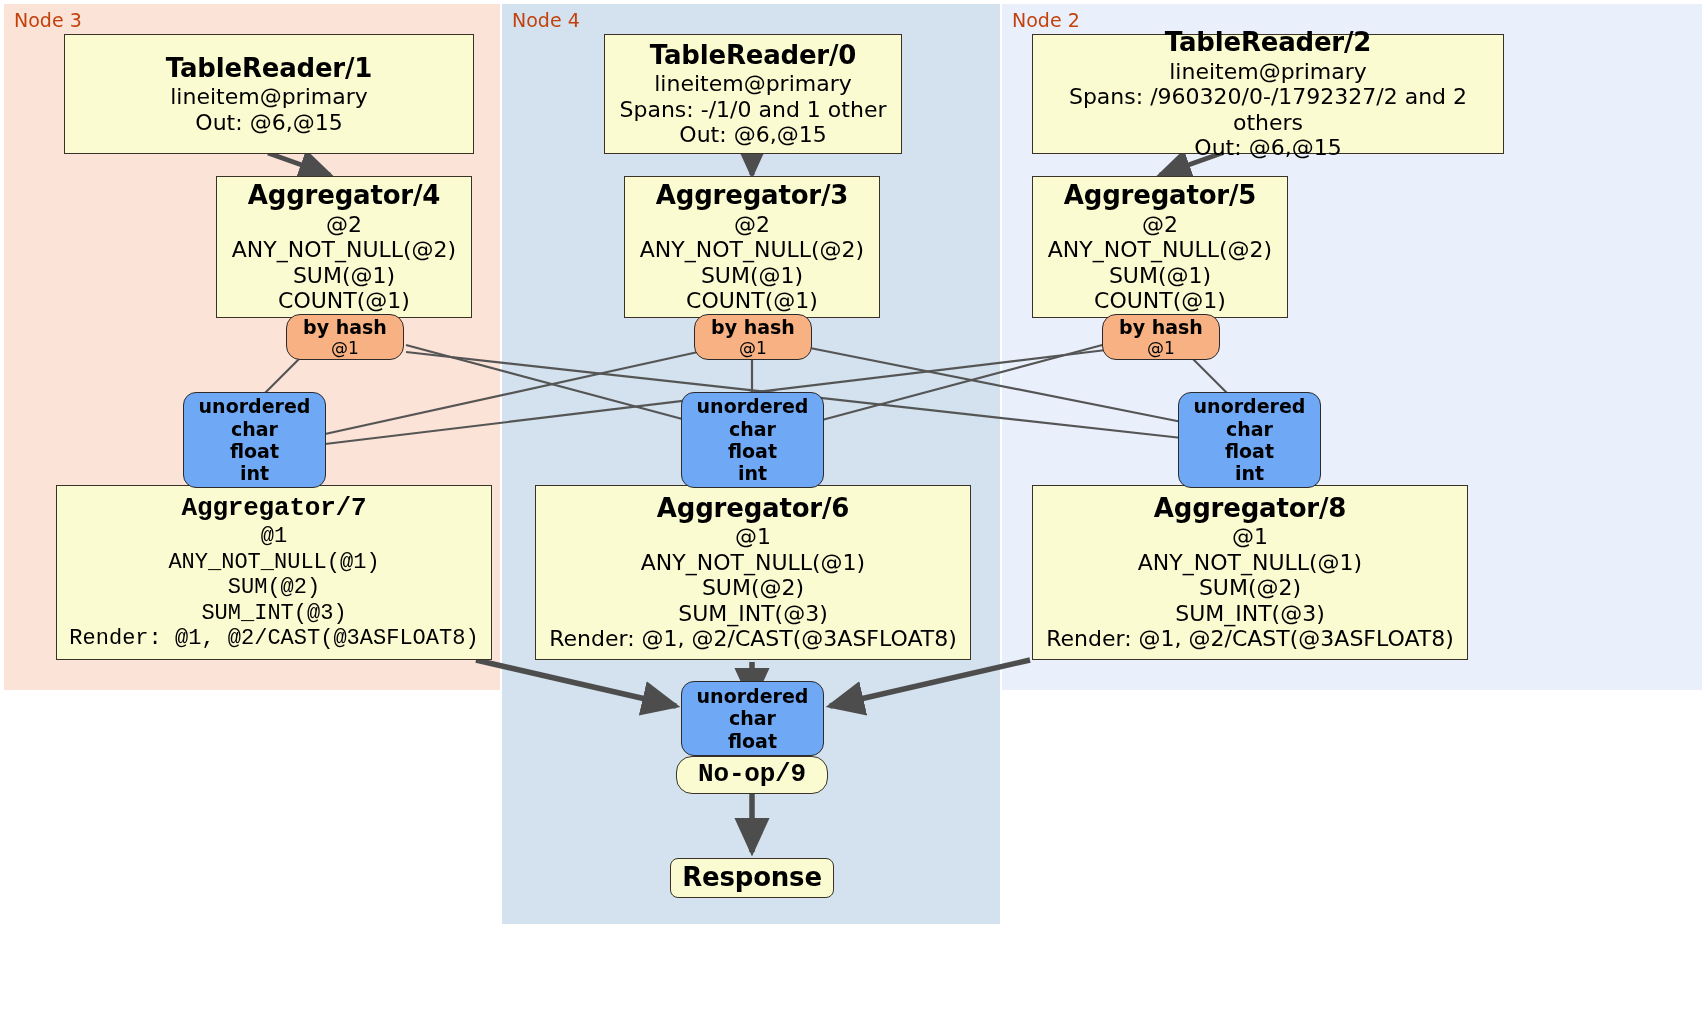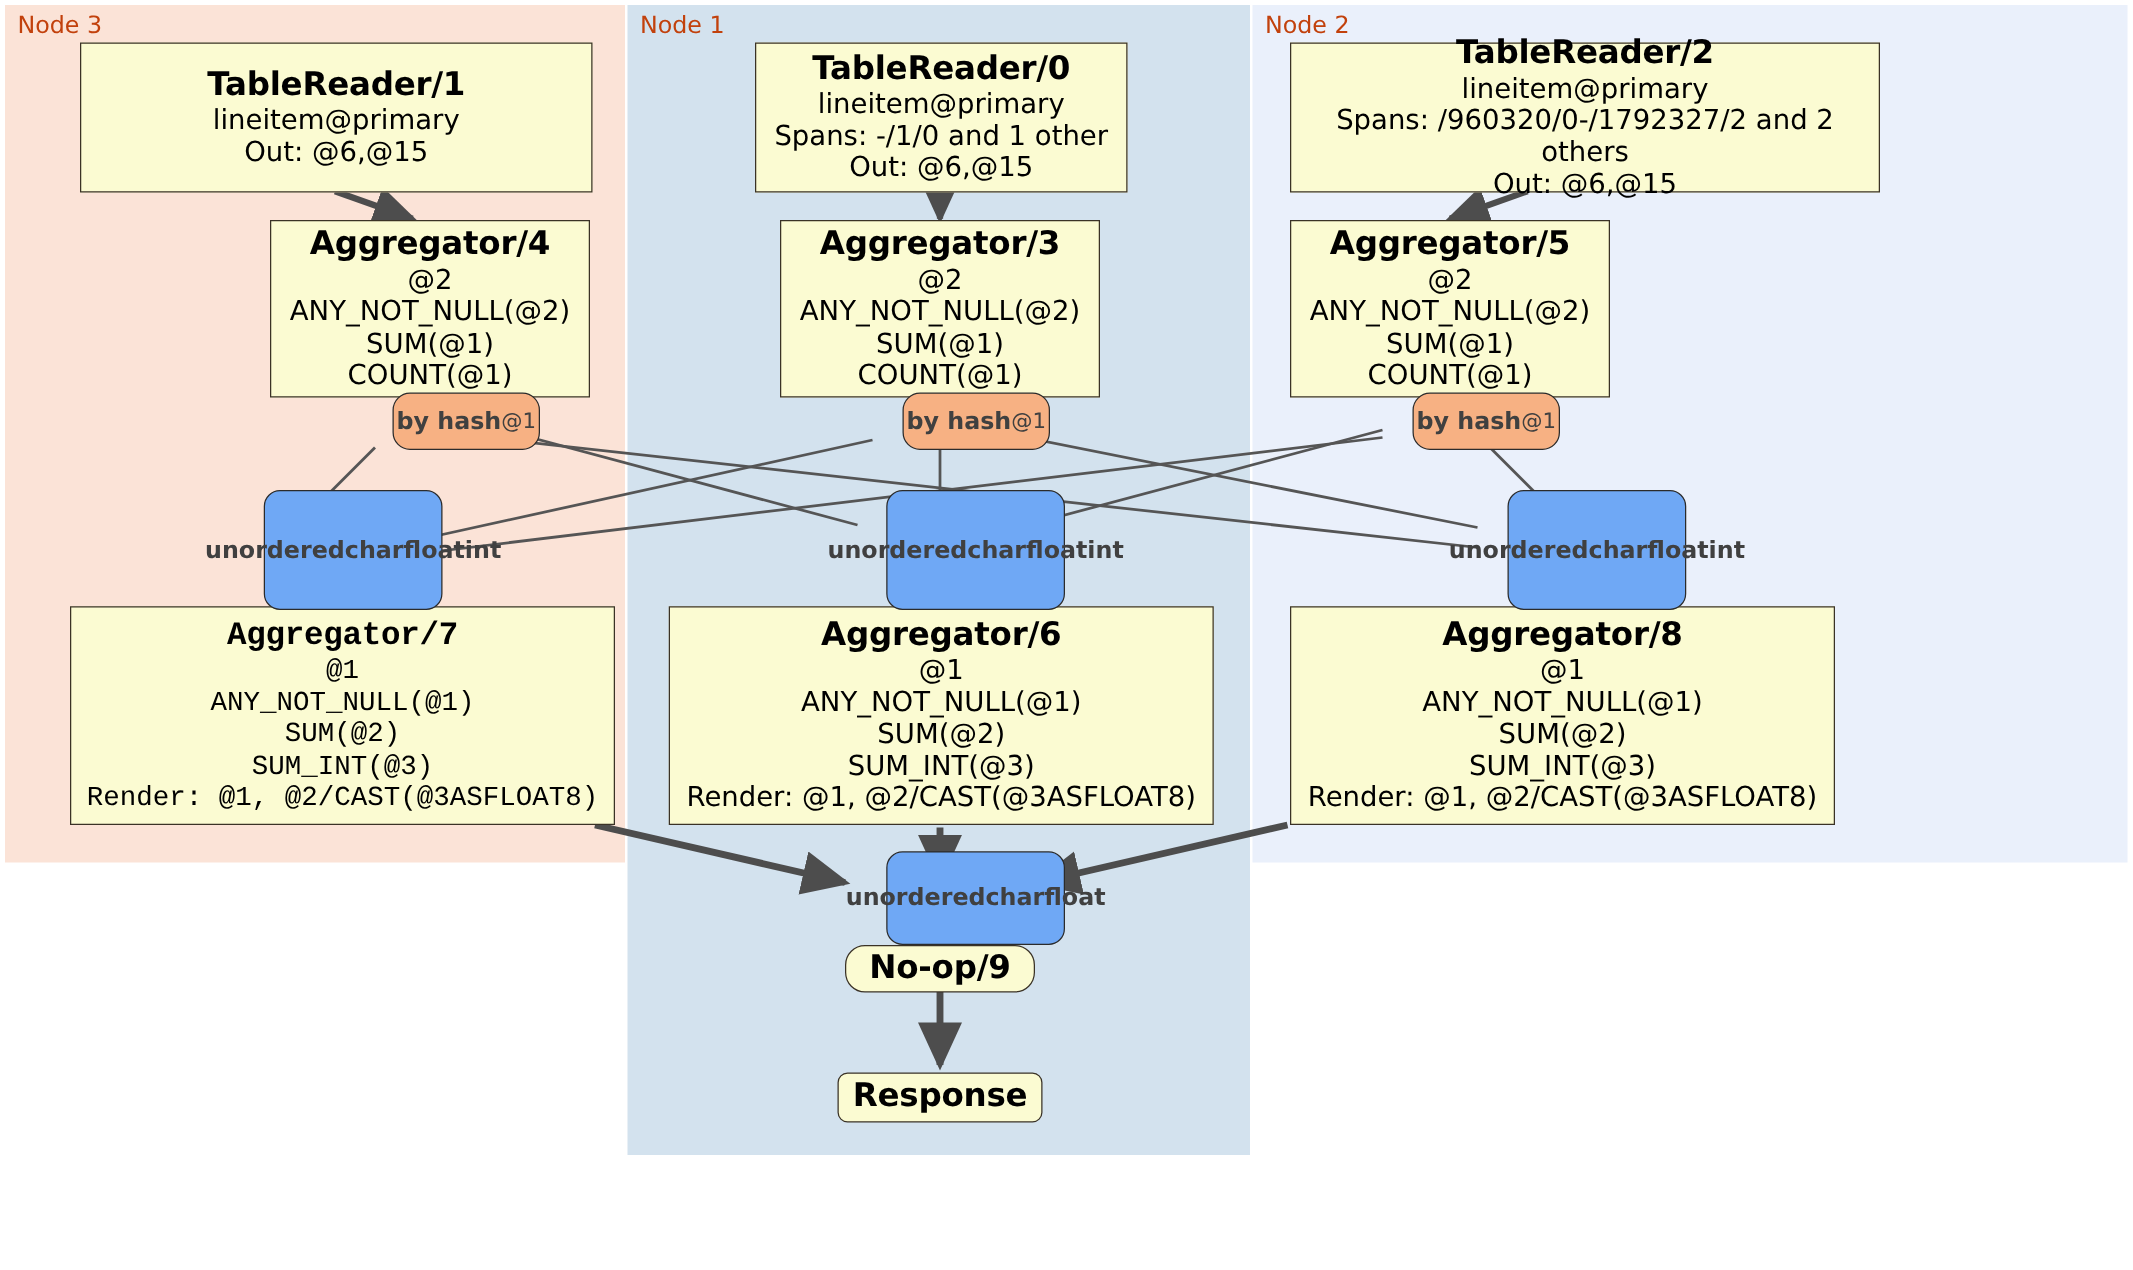--- a/index.html
+++ b/index.html
@@ -62,26 +62,25 @@
     font-size: 22px;
     font-weight: normal;
   }
   .router {
     position: absolute;
     box-sizing: border-box;
     border: 1.4px solid #2b2b2b;
     border-radius: 13px;
     text-align: center;
     display: flex;
-    flex-direction: row;
+    flex-direction: column;
     justify-content: center;
     align-items: center;
-    color: #404040;
+    color: #000000;
     line-height: 1.18;
-    margin-left: 28px;
   }
   .router.hash {
     background: #f7b183;
     border-radius: 14px;
   }
   .router.unordered {
     background: #6fa8f5;
   }
   .router .rtitle {
     font-weight: bold;
@@ -101,21 +100,21 @@
 </head>
 <body>
 
 <div id="canvas">
 
   <div class="node-panel z-panel" style="left:4px; top:4px; width:496px; height:686px; background:#fbe3d7;">
     <div class="node-panel-label">Node 3</div>
   </div>
 
   <div class="node-panel z-panel" style="left:502px; top:4px; width:498px; height:920px; background:#d3e2ee;">
-    <div class="node-panel-label">Node 1</div>
+    <div class="node-panel-label">Node 4</div>
   </div>
 
   <div class="node-panel z-panel" style="left:1002px; top:4px; width:700px; height:686px; background:#eaf0fb;">
     <div class="node-panel-label">Node 2</div>
   </div>
 
   <svg id="wires" class="z-wire" viewBox="0 0 1706 1016">
     <defs>
       <marker id="arrowThick" markerWidth="9" markerHeight="9" refX="6.2" refY="3.2" orient="auto" markerUnits="strokeWidth">
         <path d="M0,0 L7,3.2 L0,6.4 z" fill="#4d4d4d"></path>
@@ -254,21 +253,21 @@
     <div class="line">SUM_INT(@3)</div>
     <div class="line">Render: @1, @2/CAST(@3ASFLOAT8)</div>
   </div>
 
   <div class="router unordered z-top" style="left:681px; top:681px; width:143px; height:75px;">
     <div class="rtitle">unordered</div>
     <div class="rline">char</div>
     <div class="rline">float</div>
   </div>
 
-  <div class="box small-box z-top" style="left:676px; top:756px; width:152px; height:38px; border-radius:16px;">
+  <div class="box small-box z-top" style="left:676px; top:756px; width:152px; height:38px; border-radius:16px;font-family:Liberation Mono, monospace;">
     <div class="title">No-op/9</div>
   </div>
 
   <div class="box small-box z-top" style="left:670px; top:858px; width:164px; height:40px; border-radius:8px;">
     <div class="title">Response</div>
   </div>
 
 </div>
 
 </body></html>

